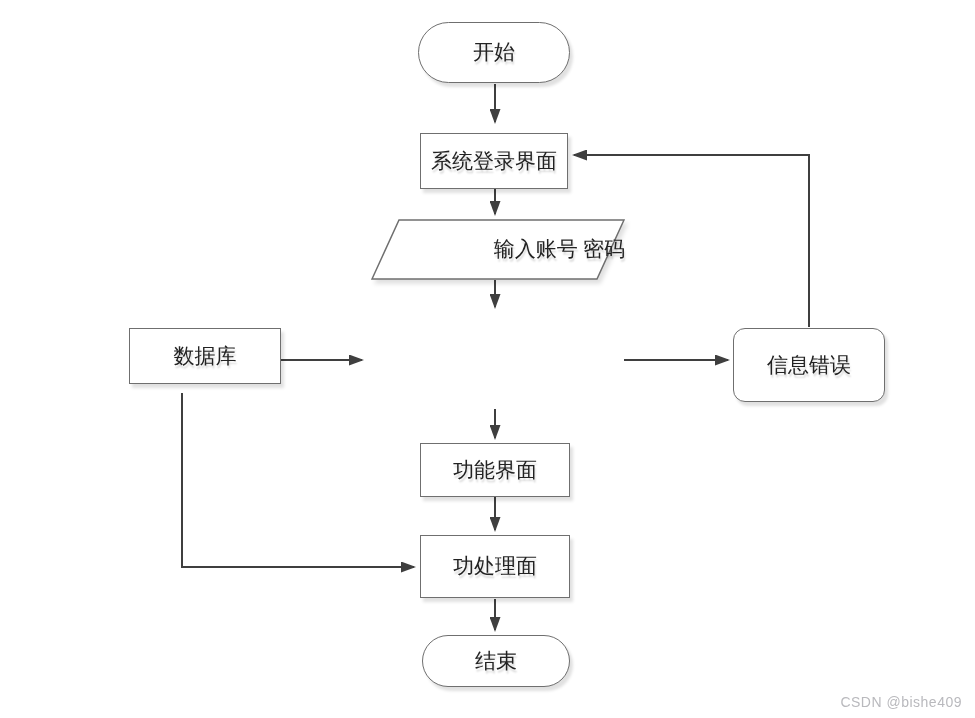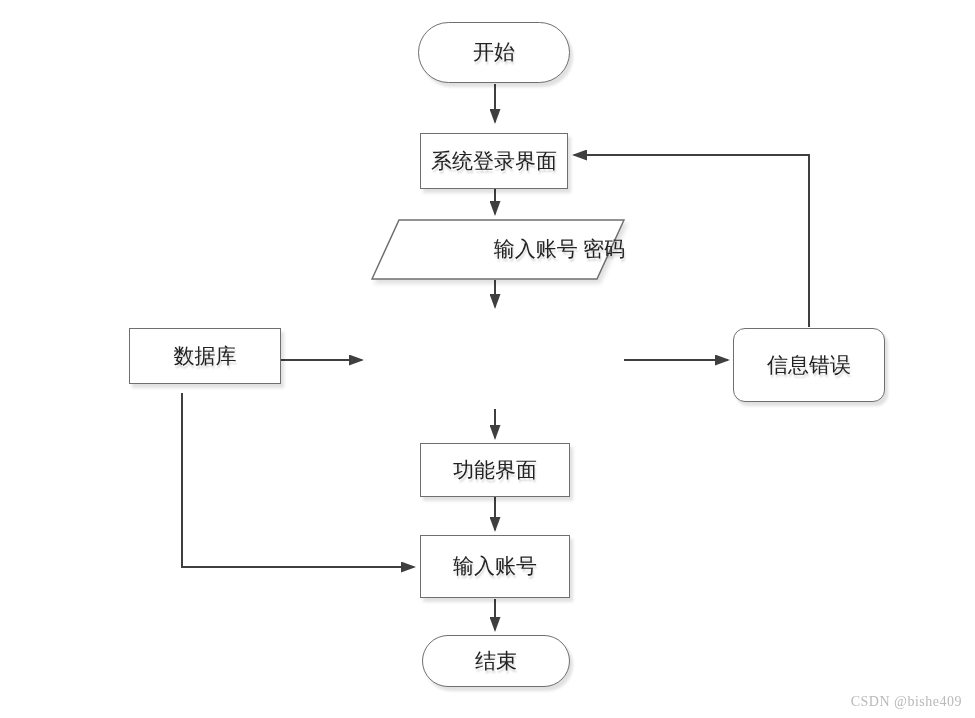--- a/index.html
+++ b/index.html
@@ -33,21 +33,21 @@
   }
   .poly{background:transparent;border:none;}
   .poly .shape-svg{
     position:absolute;left:0;top:0;width:100%;height:100%;
     filter:drop-shadow(3px 4px 2px rgba(0,0,0,0.12));
   }
   .poly .shape-svg polygon{fill:#ffffff;stroke:var(--shape-border);stroke-width:1.5;}
   .node .label{position:relative;z-index:1;}
   .watermark{
     position:absolute;right:13px;bottom:8px;
-    font-family:Liberation Serif, serif;
+    font-family:Liberation Sans, sans-serif;
     font-size:14px;color:var(--watermark);letter-spacing:0.5px;
   }
 </style>
 </head>
 <body>
 
 <div class="canvas">
 
   <svg class="edges" width="975" height="718" viewBox="0 0 975 718" aria-hidden="true">
     <defs>
@@ -89,21 +89,21 @@
 
   <div class="node rect" style="left:733px;top:328px;width:152px;height:74px;border-radius:12px;">
     <span class="label">信息错误</span>
   </div>
 
   <div class="node rect" style="left:420px;top:443px;width:150px;height:54px;">
     <span class="label">功能界面</span>
   </div>
 
   <div class="node rect" style="left:420px;top:535px;width:150px;height:63px;">
-    <span class="label">输入账号</span>
+    <span class="label">功处理面</span>
   </div>
 
   <div class="node terminator" style="left:422px;top:635px;width:148px;height:52px;">
     <span class="label">结束</span>
   </div>
 
   <div class="watermark">CSDN @bishe409</div>
 </div>
 
 </body></html>

